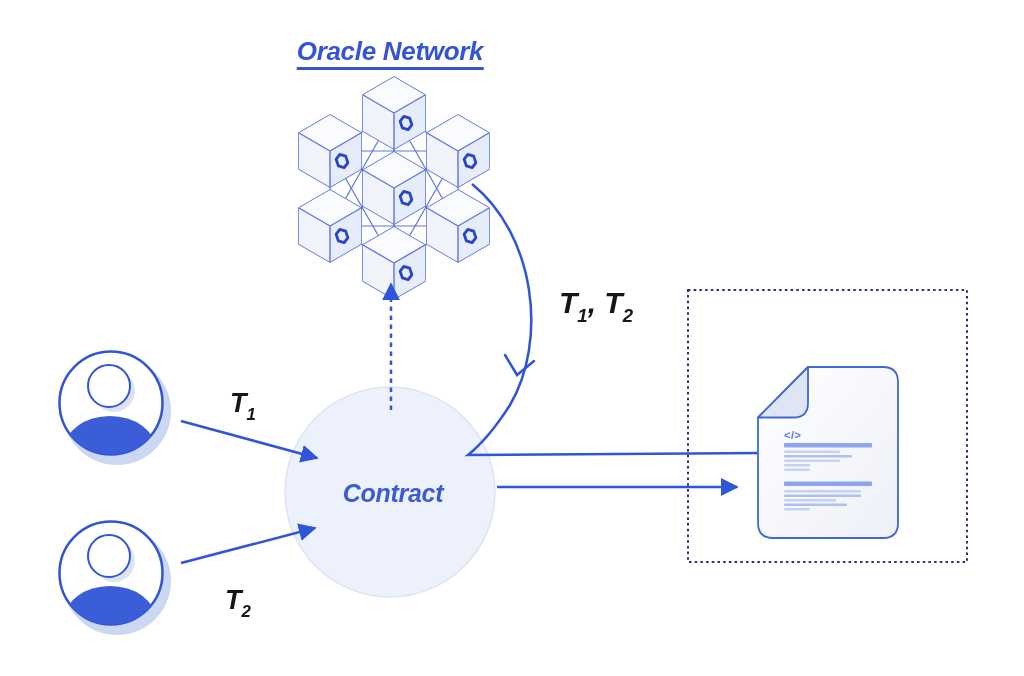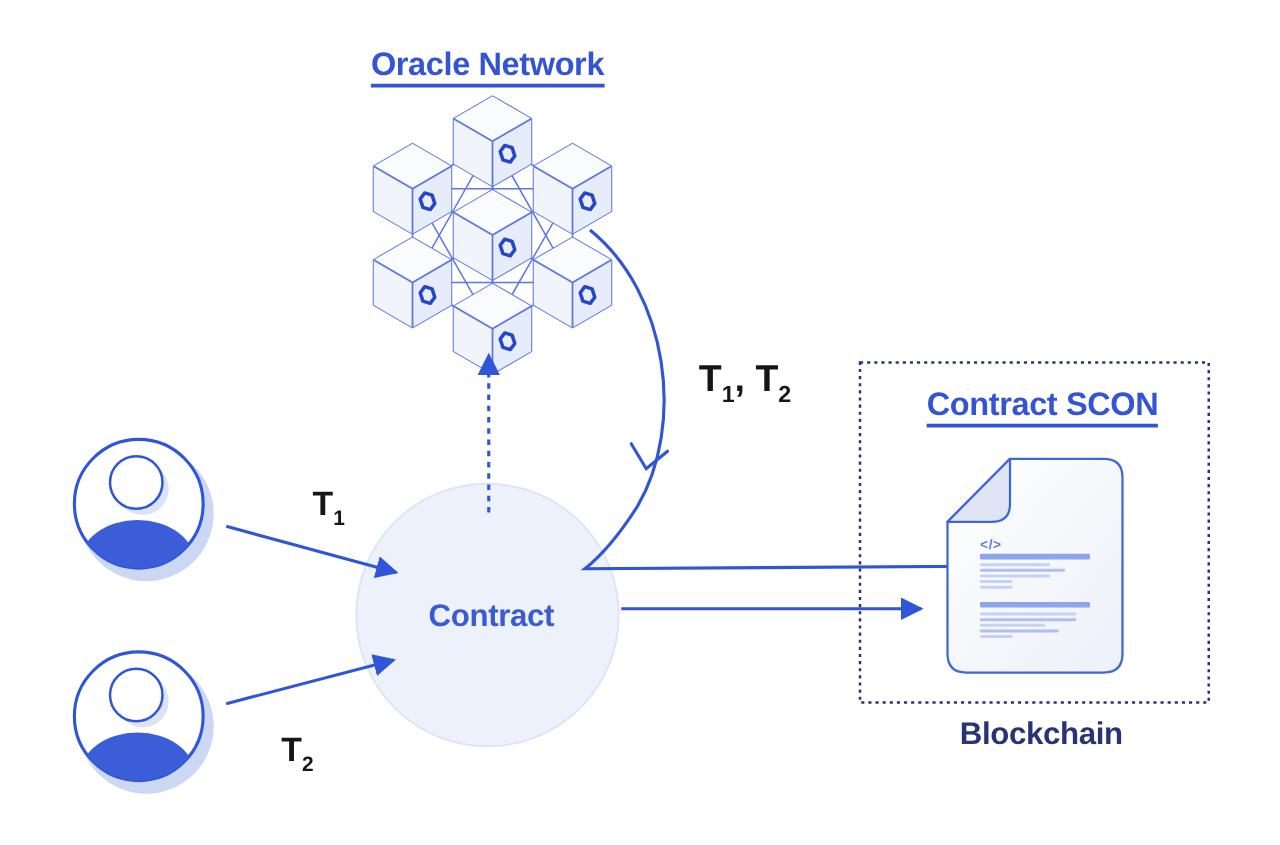--- a/index.html
+++ b/index.html
@@ -1,20 +1,20 @@
 <!DOCTYPE html>
 <html><head>
 <meta charset="utf-8">
 <style>
   html,body{margin:0;padding:0;background:#ffffff;}
   .canvas{
     position:relative;width:1024px;height:676px;background:#ffffff;overflow:hidden;
     font-family:"Liberation Sans", sans-serif;
   }
-  .lbl{position:absolute;transform:translate(-50%,-50%);white-space:nowrap;line-height:1;}
+  .lbl{position:absolute;transform:translate(-50%,-50%);white-space:nowrap;line-height:1;font-style:italic;}
   .heading{
     font-weight:bold;color:#3354d4;font-size:26px;letter-spacing:-0.3px;
     border-bottom:3px solid #3354d4;padding-bottom:3px;
   }
   .navy{font-weight:bold;color:#2b3377;font-size:25px;letter-spacing:-0.3px;}
   .mempool-text{font-weight:bold;color:#3b5bd3;font-size:25px;letter-spacing:-0.3px;}
   .t-label{font-weight:bold;color:#161616;font-size:27px;}
   .t-label sub{font-size:0.62em;position:relative;top:0.12em;}
   .bundle{font-size:30px;}
   svg{position:absolute;left:0;top:0;}
@@ -146,25 +146,23 @@
         <rect x="784" y="503.5" width="63" height="2.4" rx="1" fill="#aebff1"></rect>
         <rect x="784" y="508" width="26" height="2.4" rx="1" fill="#c6d1f3"></rect>
       </g>
     </g>
   </svg>
 
   <div class="lbl heading" style="left:390px;top:54px;">Oracle Network</div>
 
   <div class="lbl mempool-text" style="left:393px;top:493px;">Contract</div>
 
-  <div class="lbl heading" style="left:834px;top:326px;font-size:26px;">Contract SCON</div>
 
-  <div class="lbl navy" style="left:833px;top:588px;">Blockchain</div>
 
-  <div class="lbl t-label" style="left:243px;top:406px;margin-left:20px;">
+  <div class="lbl t-label" style="left:243px;top:406px;">
     <span>T</span><sub>1</sub>
   </div>
 
   <div class="lbl t-label" style="left:238px;top:579px;margin-top:24px;">
     <span>T</span><sub>2</sub>
   </div>
 
   <div class="lbl t-label bundle" style="left:596px;top:306px;">
     <span>T</span><sub>1</sub><span>, </span><span>T</span><sub>2</sub>
   </div>

